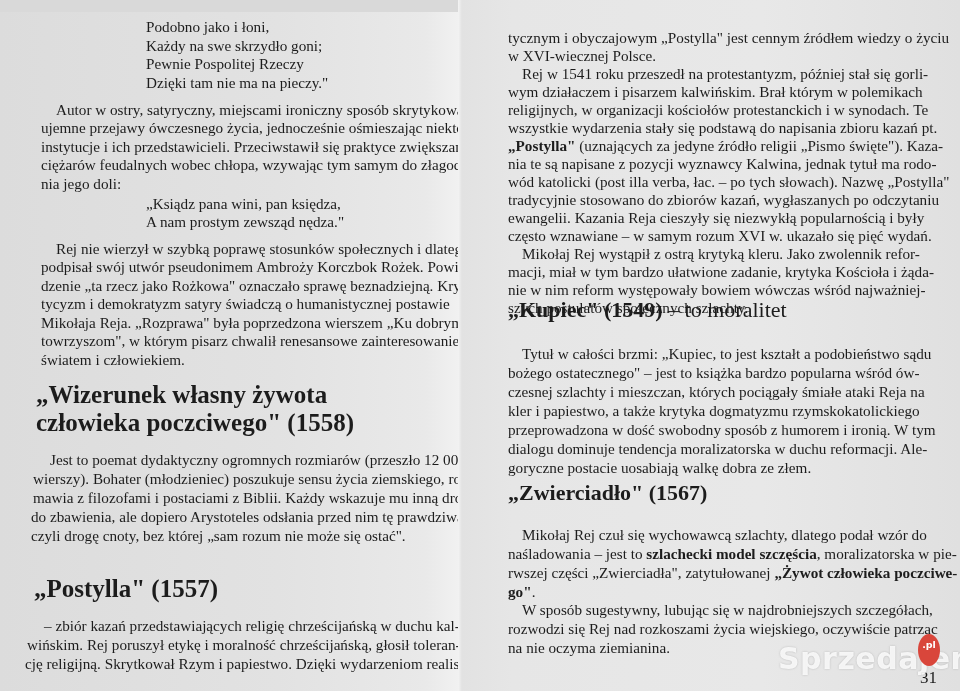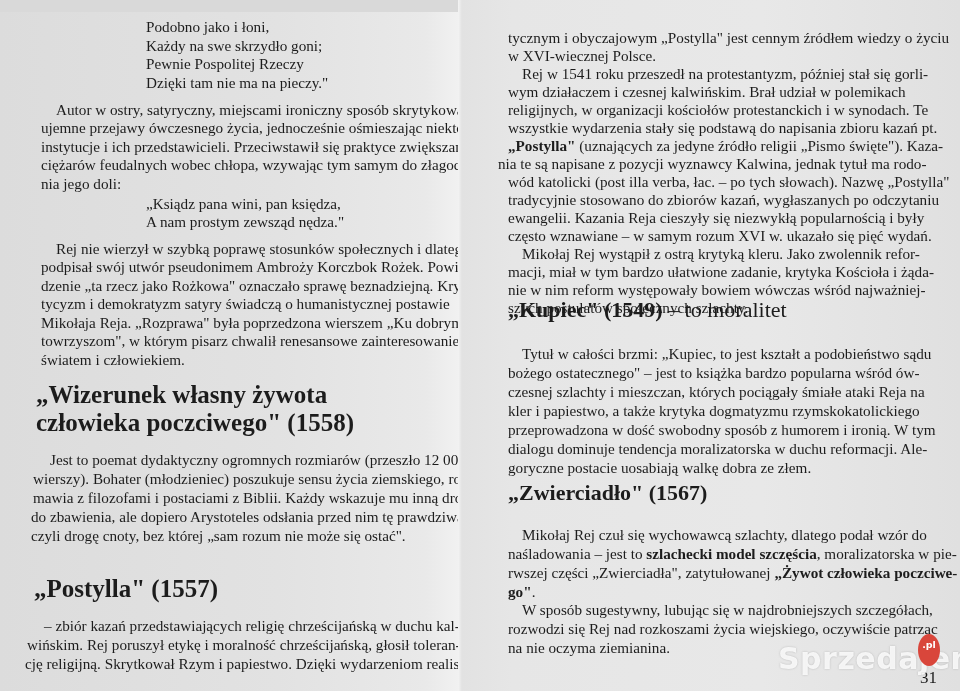--- a/index.html
+++ b/index.html
@@ -96,25 +96,25 @@
 </div>
 
 <div class="spine"></div>
 
 <div class="page page-right">
 
   <div class="txt" style="left:46px;top:28px">tycznym i obyczajowym „Postylla" jest cennym źródłem wiedzy o życiu</div>
   <div class="txt" style="left:46px;top:46px">w XVI-wiecznej Polsce.</div>
 
   <div class="txt" style="left:60px;top:64px">Rej w 1541 roku przeszedł na protestantyzm, później stał się gorli-</div>
-  <div class="txt" style="left:46px;top:82px">wym działaczem i czesnej kalwińskim. Brał udział w polemikach</div>
+  <div class="txt" style="left:46px;top:82px">wym działaczem i pisarzem kalwińskim. Brał którym w polemikach</div>
   <div class="txt" style="left:46px;top:100px">religijnych, w organizacji kościołów protestanckich i w synodach. Te</div>
   <div class="txt" style="left:46px;top:118px">wszystkie wydarzenia stały się podstawą do napisania zbioru kazań pt.</div>
   <div class="txt" style="left:46px;top:136px"><span class="bold">„Postylla"</span><span> (uznających za jedyne źródło religii „Pismo święte"). Kaza-</span></div>
-  <div class="txt" style="left:36px;top:154px">nia te są napisane z pozycji wyznawcy Kalwina, jednak tytuł ma rodo-</div>
+  <div class="txt" style="left:46px;top:154px">nia te są napisane z pozycji wyznawcy Kalwina, jednak tytuł ma rodo-</div>
   <div class="txt" style="left:46px;top:172px">wód katolicki (post illa verba, łac. – po tych słowach). Nazwę „Postylla"</div>
   <div class="txt" style="left:46px;top:190px">tradycyjnie stosowano do zbiorów kazań, wygłaszanych po odczytaniu</div>
   <div class="txt" style="left:46px;top:208px">ewangelii. Kazania Reja cieszyły się niezwykłą popularnością i były</div>
   <div class="txt" style="left:46px;top:226px">często wznawiane – w samym rozum XVI w. ukazało się pięć wydań.</div>
 
   <div class="txt" style="left:60px;top:244px">Mikołaj Rej wystąpił z ostrą krytyką kleru. Jako zwolennik refor-</div>
   <div class="txt" style="left:46px;top:262px">macji, miał w tym bardzo ułatwione zadanie, krytyka Kościoła i żąda-</div>
   <div class="txt" style="left:46px;top:280px">nie w nim reform występowały bowiem wówczas wśród najważniej-</div>
   <div class="txt" style="left:46px;top:298px">szych postulatów społecznych szlachty.</div>
 

